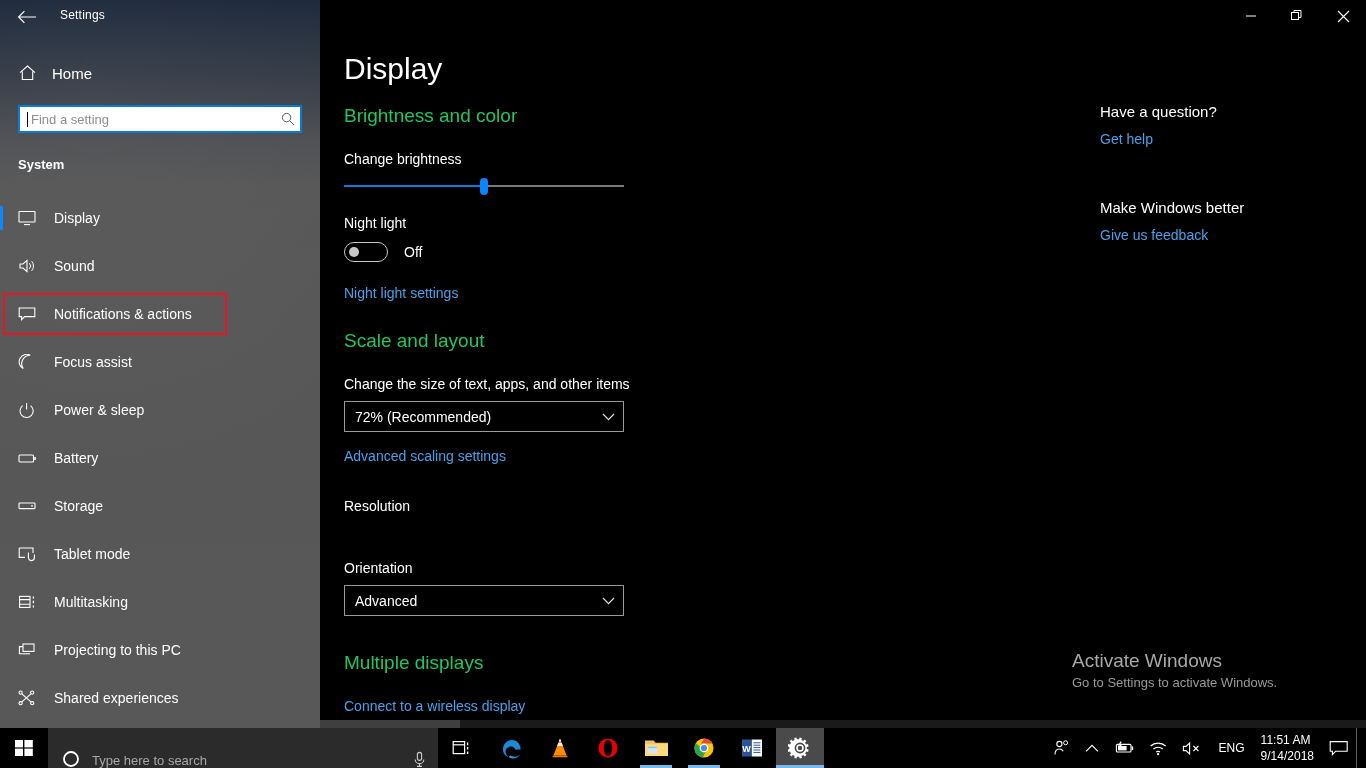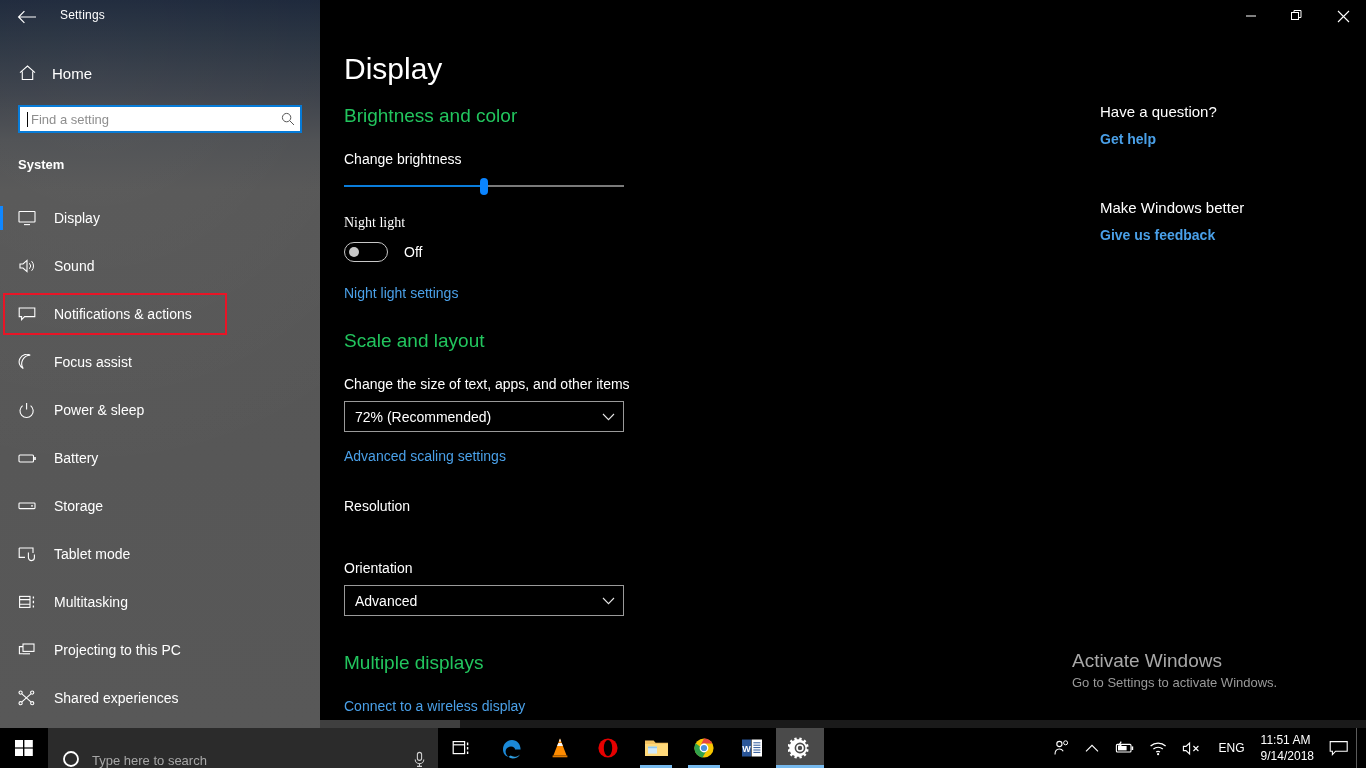--- a/index.html
+++ b/index.html
@@ -115,21 +115,21 @@
     position:absolute; left:24px; width:280px; height:31px;
     border:1px solid #9a9a9a; background:#000;
     display:flex; align-items:center; justify-content:space-between;
     padding:0 8px 0 10px; color:#fff; font-size:14px;
   }
   .dd .chev { color:#e6e6e6; display:flex; align-items:center; }
 
   
   .help { position:absolute; left:780px; top:0; width:266px; }
   .help h4 { position:absolute; left:0; font-size:15px; font-weight:400; color:#fff; }
-  .help a { position:absolute; left:0; font-size:14px; color:#4aa0e8; text-decoration:none; cursor:pointer;font-weight:bold; }
+  .help a { position:absolute; left:0; font-size:14px; color:#4aa0e8; text-decoration:none; cursor:pointer; }
 
   
   .watermark { position:absolute; left:752px; top:650px; width:300px; color:#9a9a9a; }
   .watermark .w1 { font-size:19px; font-weight:300; color:#a8a8a8; }
   .watermark .w2 { font-size:13px; margin-top:3px; color:#9a9a9a; }
 
   
   .hscroll { position:absolute; left:0; bottom:0; width:1046px; height:8px; background:#1a1a1a; }
   .hscroll .thumb { position:absolute; left:0; top:0; width:140px; height:8px; background:#3f3f3f; }
 
@@ -349,21 +349,21 @@
       <div class="sec-head" style="top:105px;">Brightness and color</div>
 
       <div class="lbl-txt" style="top:151px;">Change brightness</div>
 
       <div class="slider" style="top:176px;">
         <div class="track"></div>
         <div class="fill" id="sl-fill" style="width: 140px;"></div>
         <div class="thumb" id="sl-thumb" style="left: 140px;"></div>
       </div>
 
-      <div class="lbl-txt" style="top:215px;font-family:Liberation Serif, serif;">Night light</div>
+      <div class="lbl-txt" style="top:215px;">Night light</div>
 
       <div class="toggle-row" style="top:242px;">
         <div class="toggle">
           <div class="knob"></div>
         </div>
         <div class="toggle-state">Off</div>
       </div>
 
       <div class="link" style="top:285px;">Night light settings</div>
 

